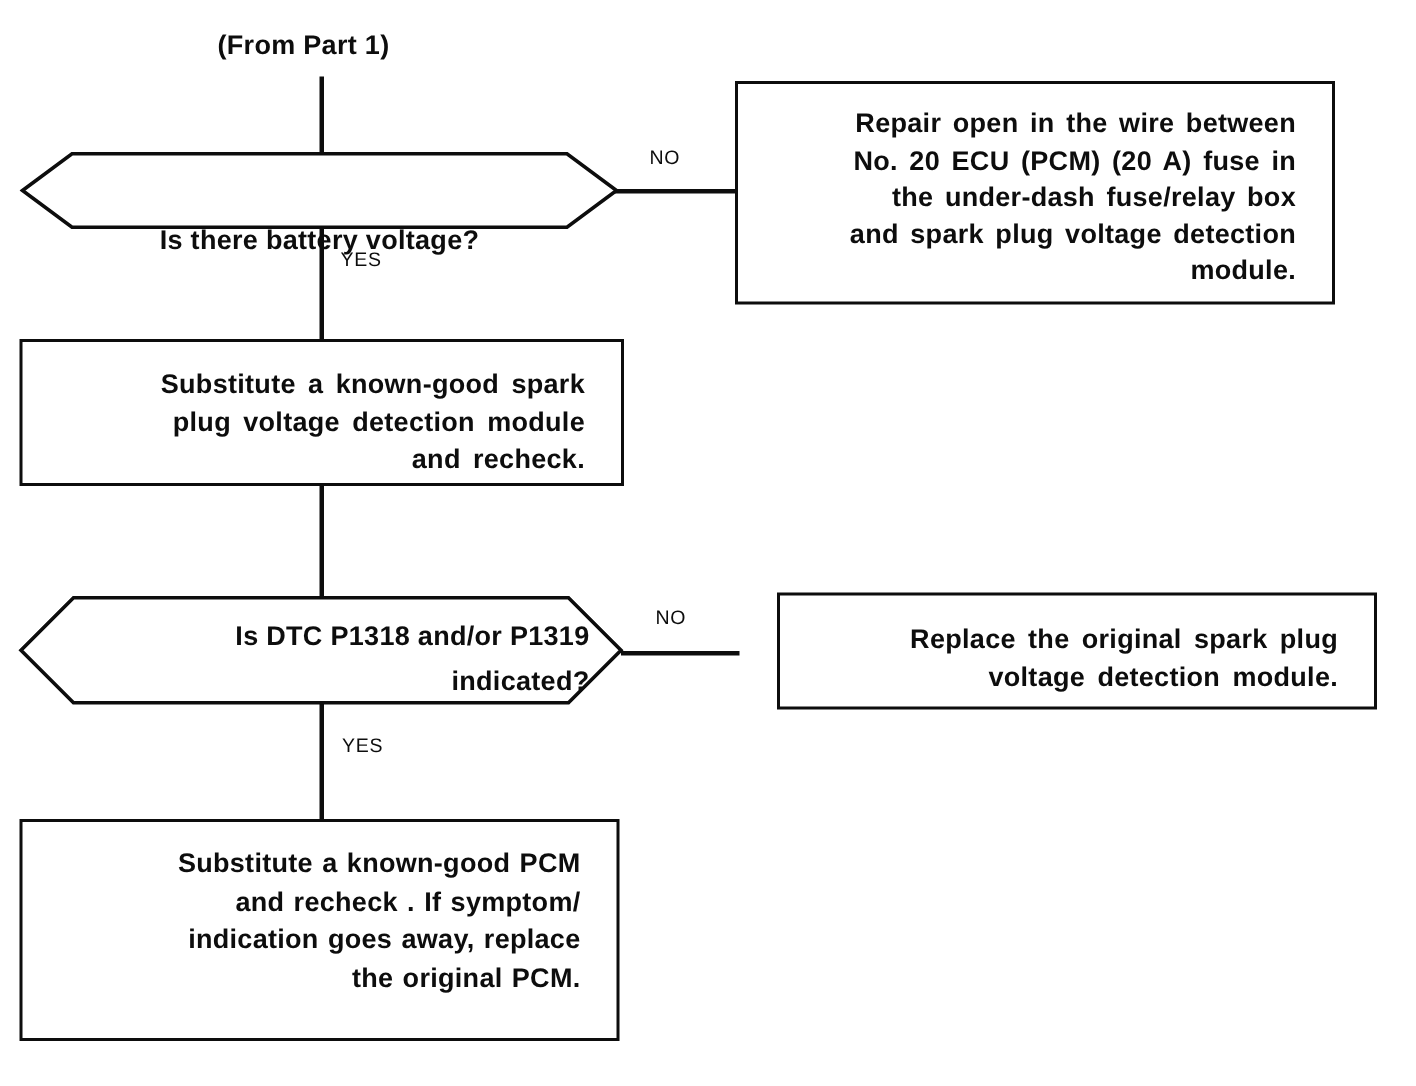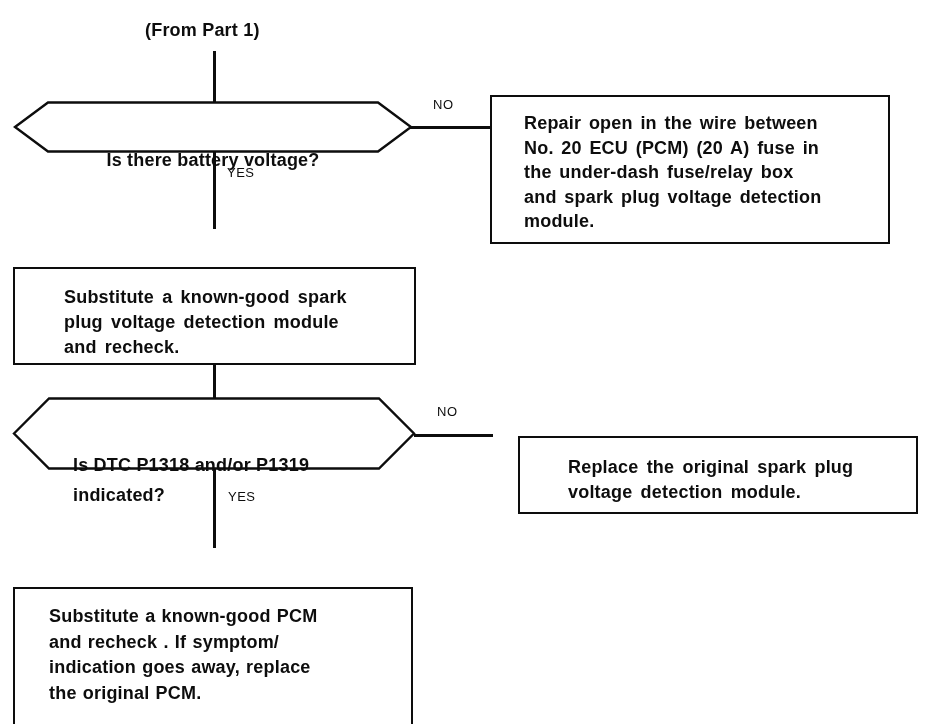--- a/index.html
+++ b/index.html
@@ -8,29 +8,29 @@
     background: #ffffff;
   }
   .canvas {
     position: relative;
     width: 920px;
     height: 724px;
     background: var(--paper, #ffffff);
     font-family: "Liberation Sans", sans-serif;
     color: var(--ink, #0d0d0d);
     overflow: hidden;
+    text-align: right;
   }
   .txt {
     position: absolute;
     font-weight: 700;
     letter-spacing: 0.2px;
   }
   .pre {
     white-space: pre-line;
-    margin-top: 41px;
   }
   .entry-label {
     left: 145px; top: 20px;
     font-size: 18px;
   }
   .vline {
     position: absolute;
     width: 2.5px;
     background: var(--ink, #0d0d0d);
   }
@@ -96,21 +96,21 @@
   .box-replace-module {
     left: 518px; top: 395px;
     width: 400px; height: 78px;
     padding: 17px 24px 0 48px;
     line-height: 25px;
     word-spacing: 3px;
   }
   .box-substitute-pcm {
     left: 13px; top: 546px;
     width: 400px; height: 148px;
-    padding: 15px 14px 0 34px;
+    padding: 15px 24px 0 34px;
     line-height: 25.5px;
     word-spacing: 1px;
   }
 
   .branch-label {
     position: absolute;
     font-weight: 400;
     font-size: 13px;
     letter-spacing: 0.5px;
   }

